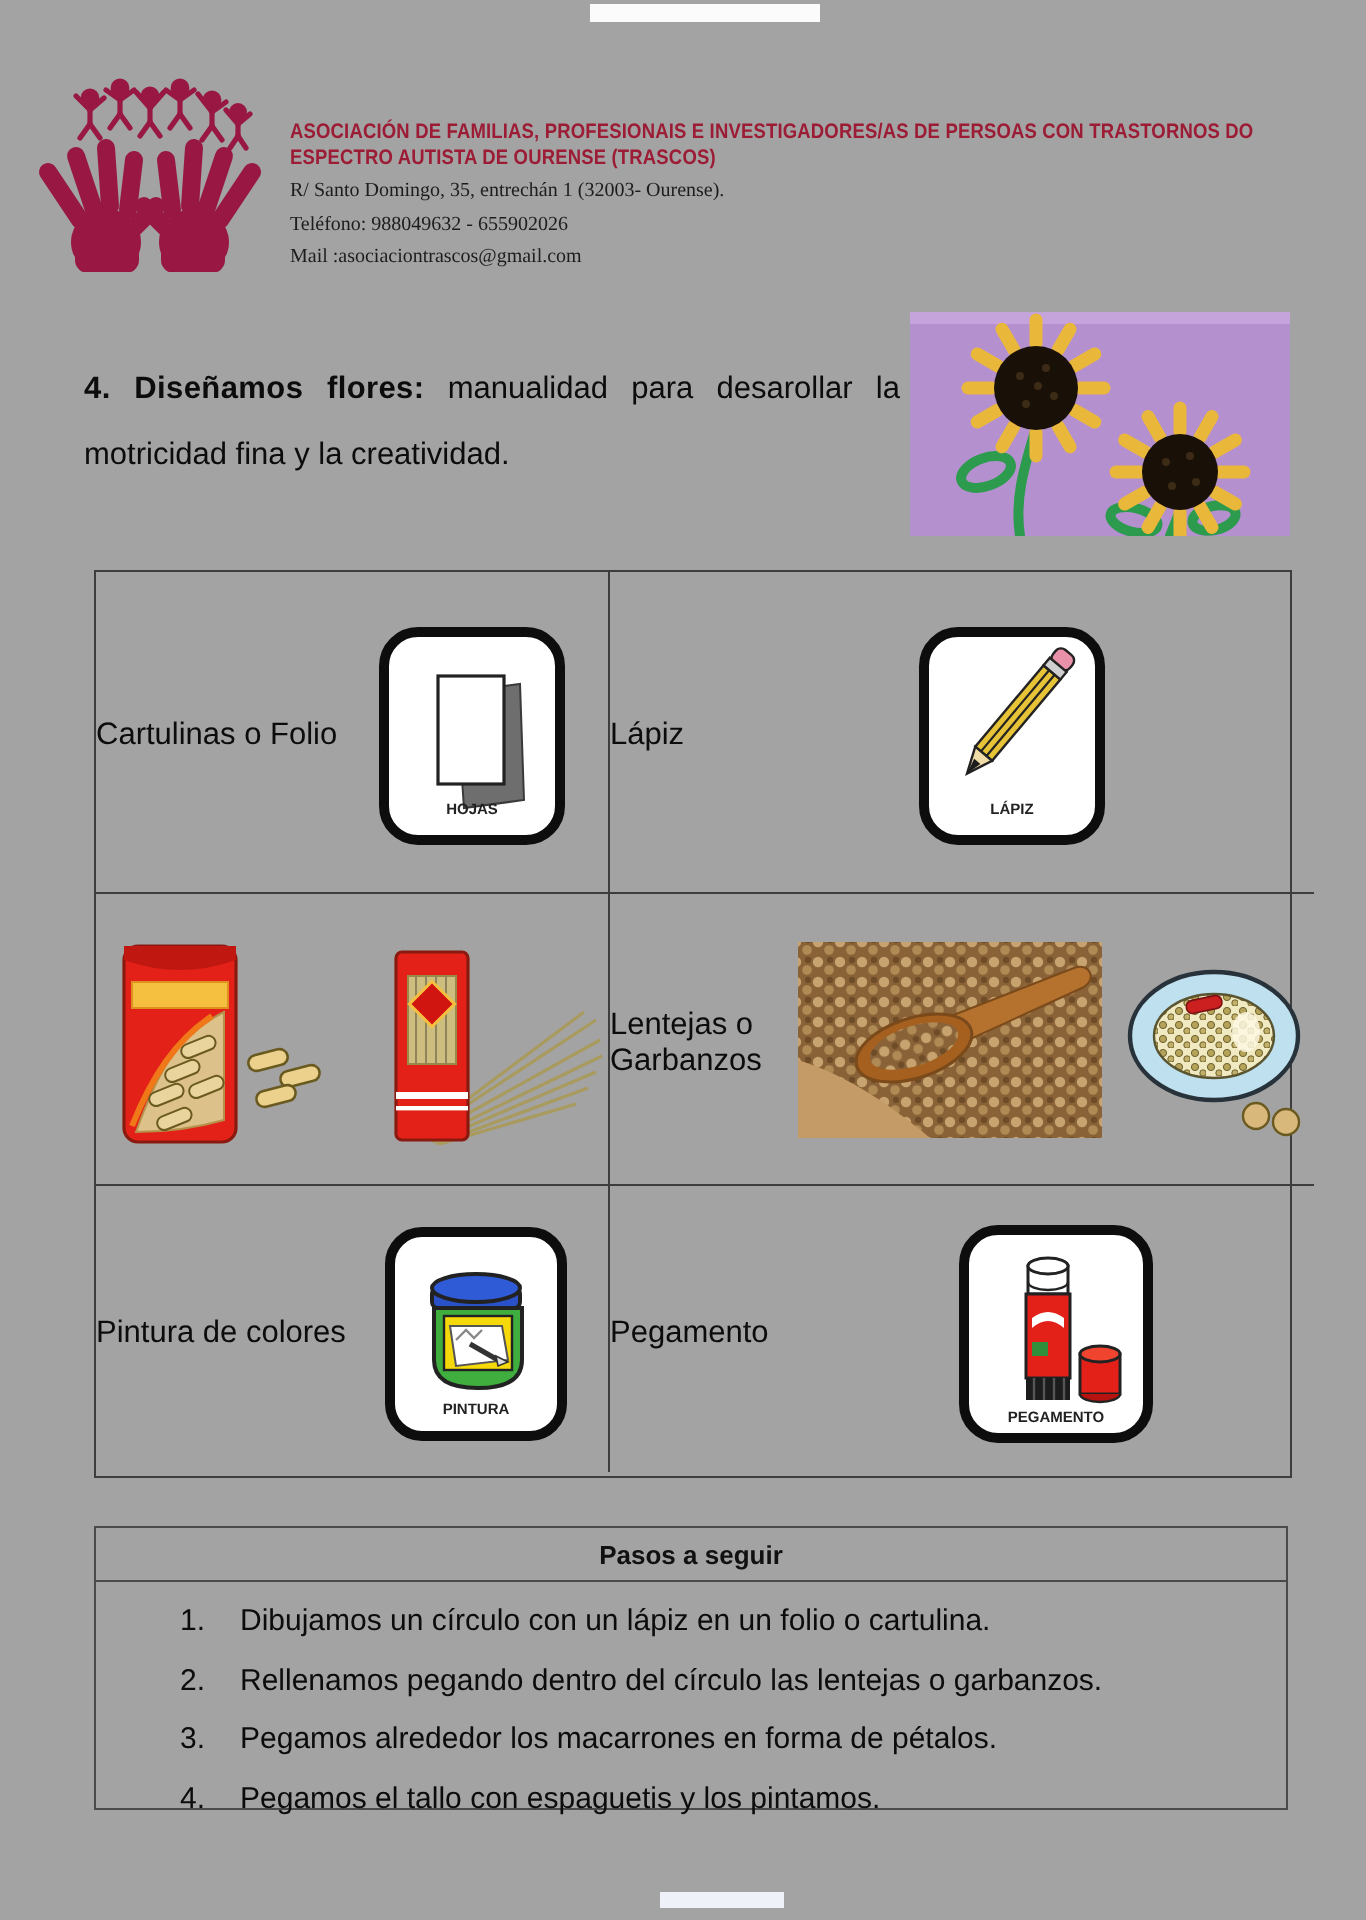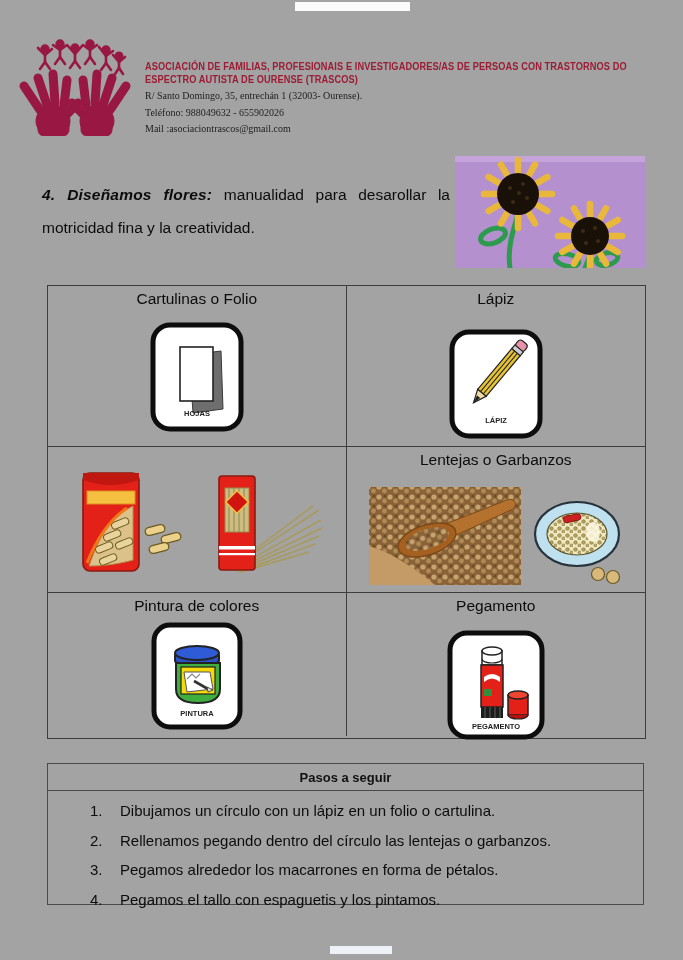--- a/index.html
+++ b/index.html
@@ -11,28 +11,28 @@
   .logo{position:absolute;left:14px;top:36px;width:122px;height:100px;}
   .org-block{position:absolute;left:145px;top:60px;width:538px;}
   .org-name{
     color:#9c1c35;font-weight:bold;font-size:10.5px;line-height:12.5px;
     letter-spacing:.1px;transform:scaleX(.88);transform-origin:0 0;width:113%;
   }
   .contact{font-family:"Liberation Serif",serif;font-size:10px;line-height:16.5px;color:#1d1d1d;margin-top:3px;}
   
   .activity{position:absolute;left:42px;top:178px;width:408px;
     font-size:15.5px;line-height:33px;text-align:justify;color:#0c0c0c;}
-  .activity b{letter-spacing:.2px;font-style:italic;}
+  .activity b{letter-spacing:.2px;}
   .flower-photo{position:absolute;left:455px;top:156px;width:190px;height:112px;}
   
   .materials{position:absolute;left:47px;top:285px;width:597px;height:452px;
     border:1.6px solid #3d3d3d;display:grid;
     grid-template-columns:1fr 1fr;grid-template-rows:161px 146px 143px;}
   .cell{border-right:1.4px solid #3d3d3d;border-bottom:1.4px solid #3d3d3d;
-    display:flex;flex-direction:column;align-items:center;padding-top:4px;box-sizing:border-box;}
+    display:flex;flex-direction:row;align-items:center;padding-top:4px;box-sizing:border-box;}
   .cell:nth-child(2n){border-right:none;gap:14px;}
   .cell:nth-child(5),.cell:nth-child(6){border-bottom:none;}
   .cell-label{font-size:15.5px;color:#0c0c0c;}
   .cell-art{flex:1;display:flex;align-items:center;justify-content:center;width:100%;}
   
   .steps-box{position:absolute;left:47px;top:763px;width:597px;height:142px;
     border:1.5px solid #4a4a4a;box-sizing:border-box;}
   .steps-title{font-weight:bold;font-size:13px;text-align:center;
     padding:6px 0 5px 0;border-bottom:1.4px solid #4a4a4a;}
   .steps-list{padding:11px 16px 0 42px;}

